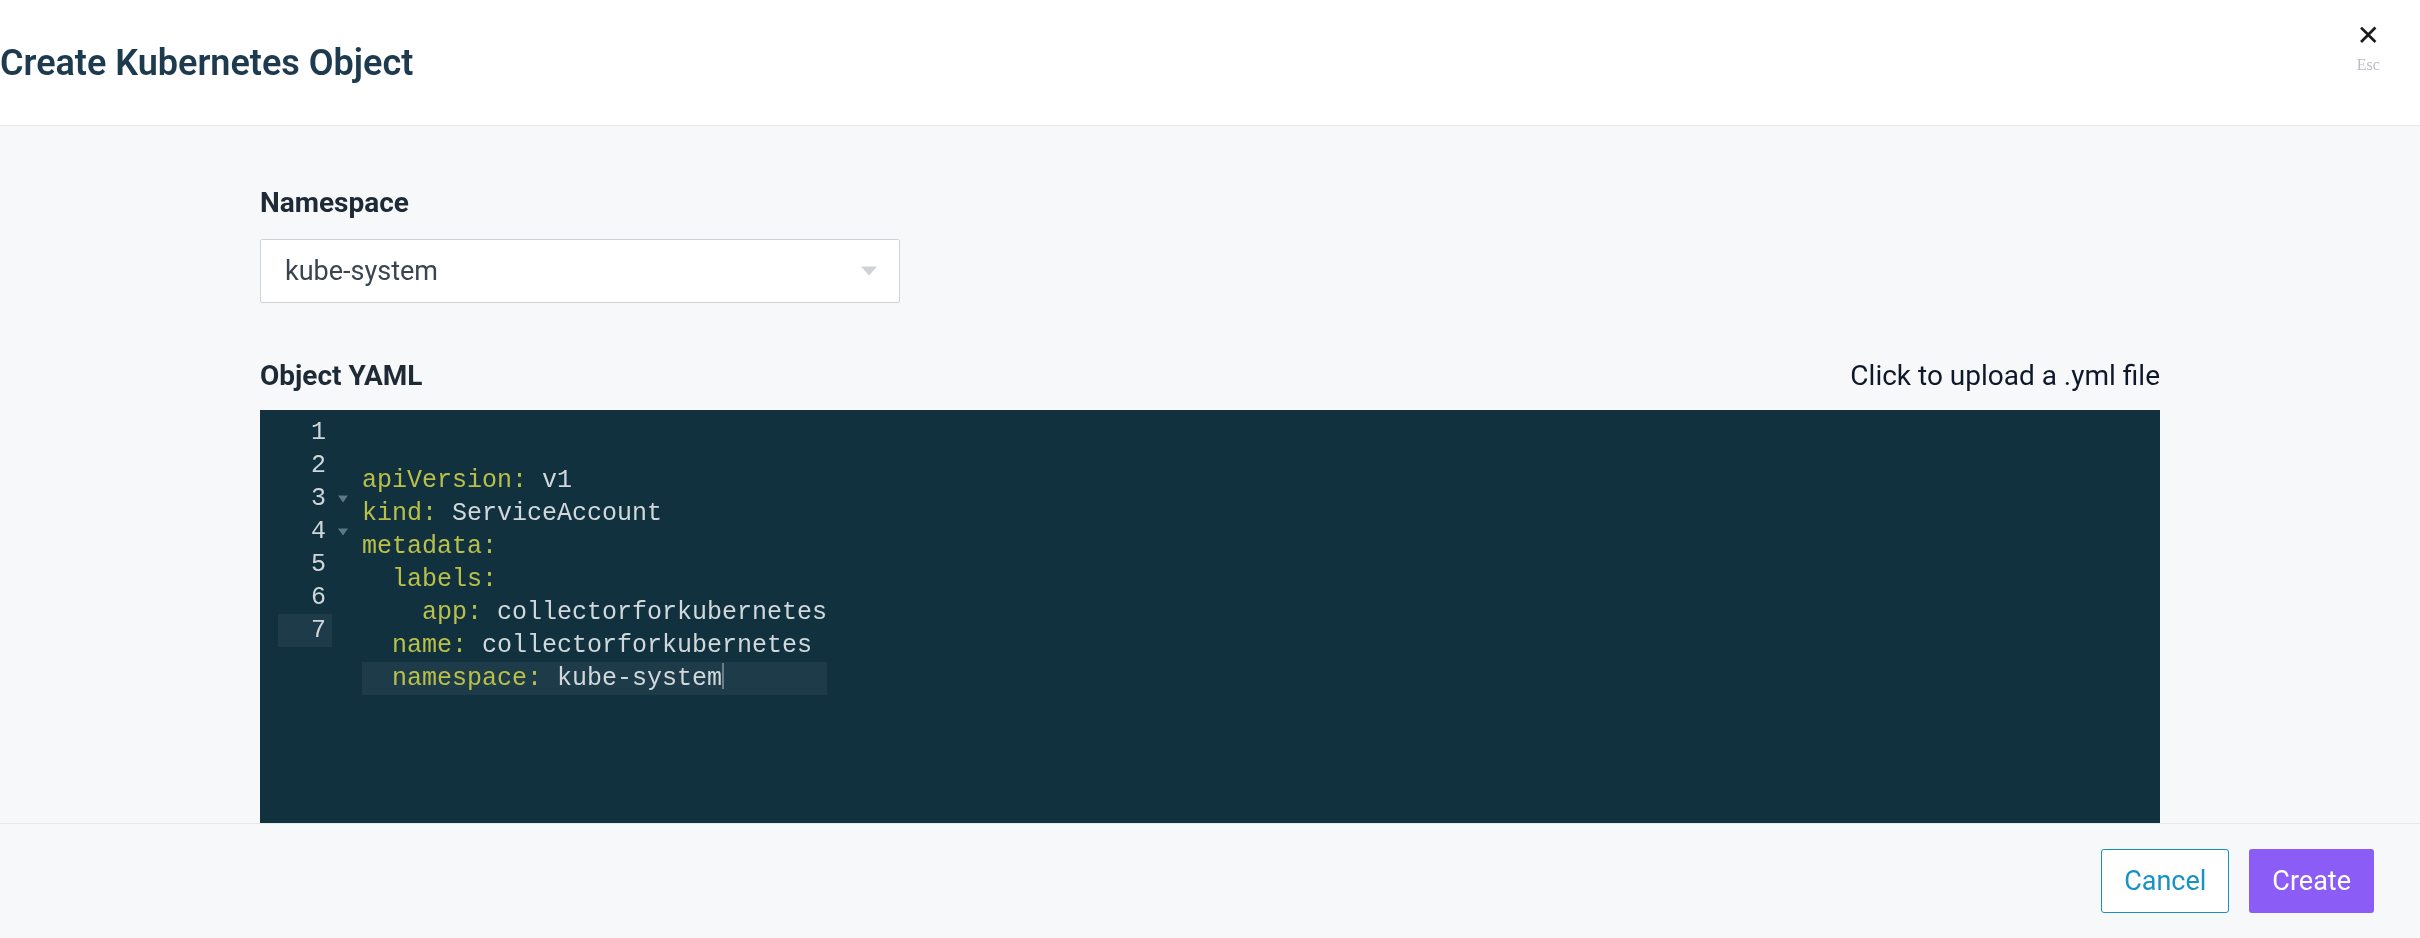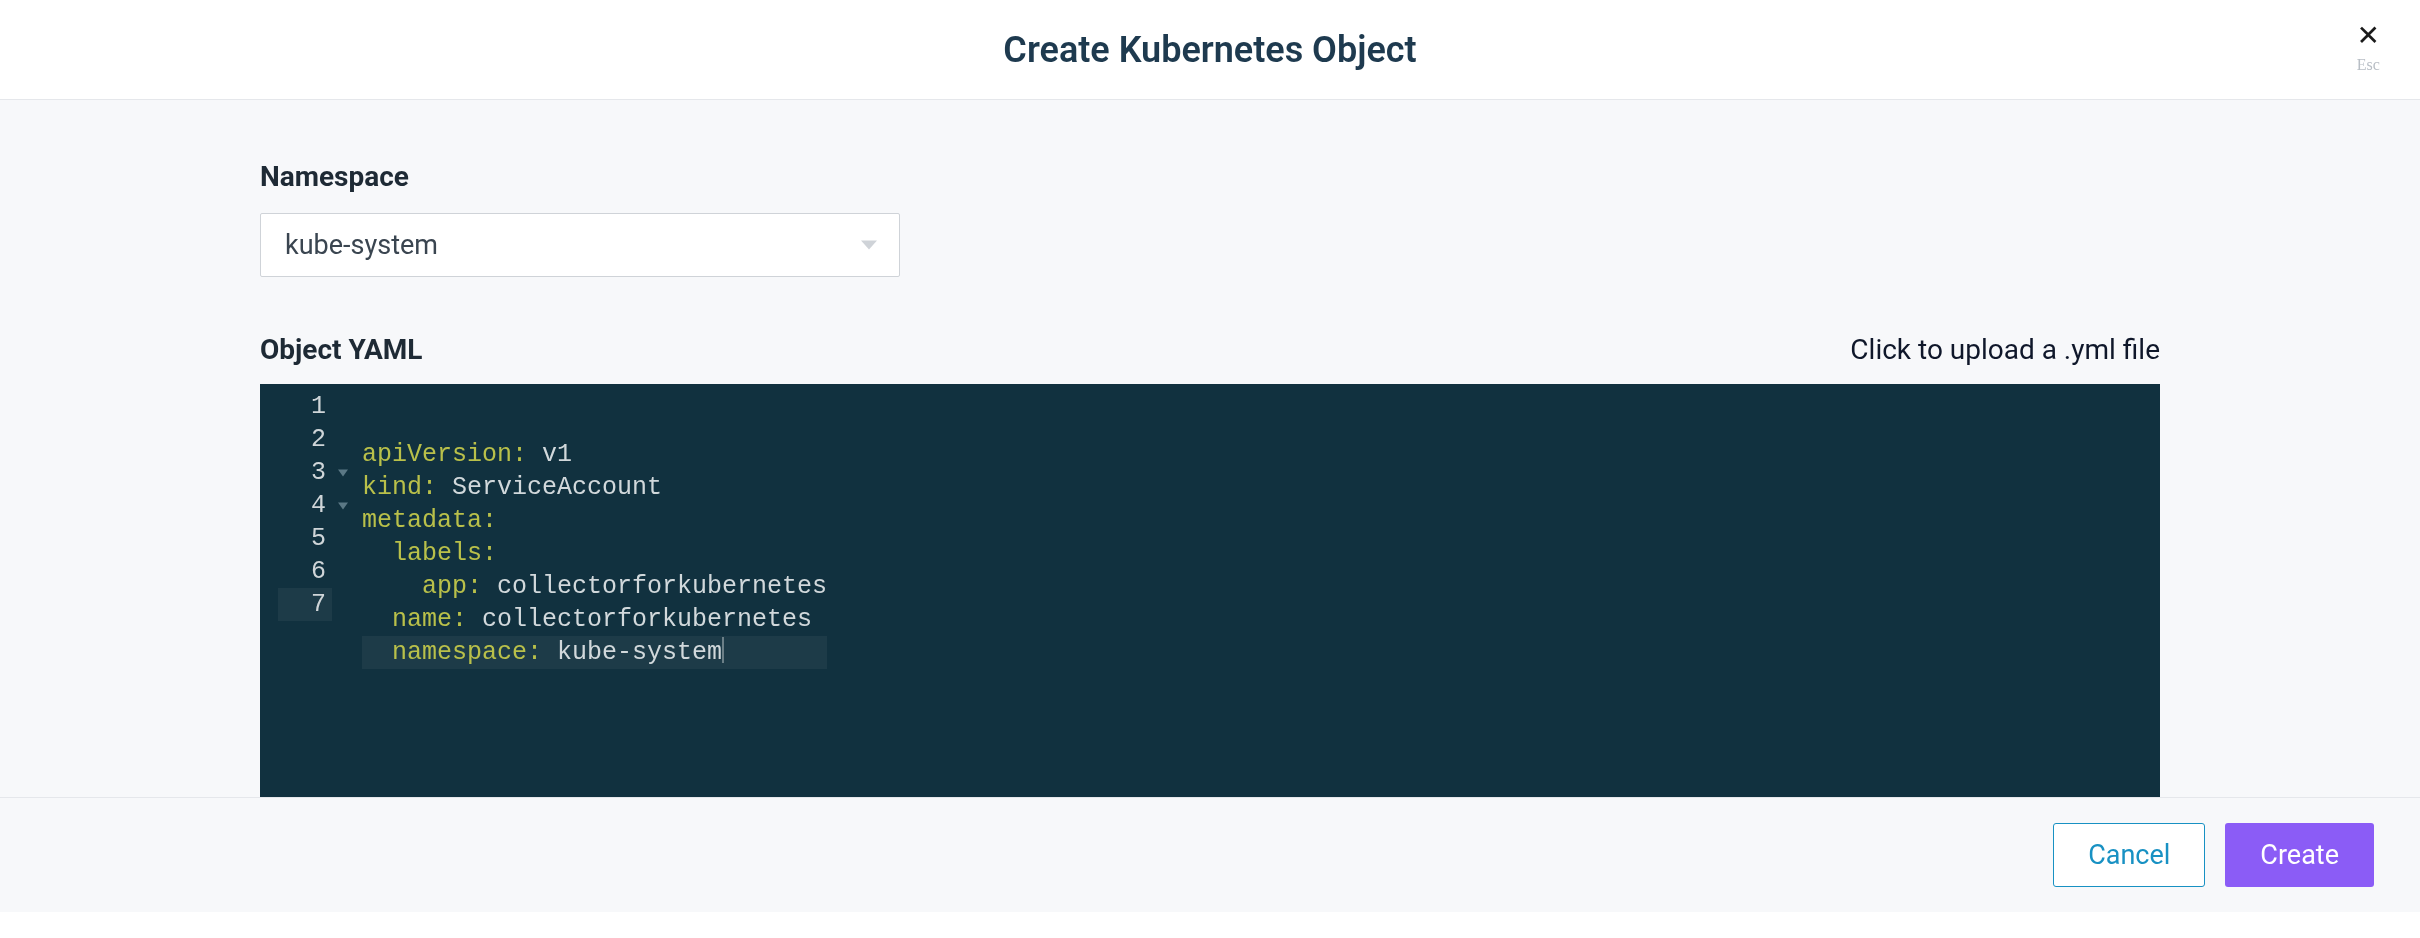--- a/index.html
+++ b/index.html
@@ -5,25 +5,25 @@
     * { margin: 0; padding: 0; box-sizing: border-box; }
     body {
       font-family: -apple-system, BlinkMacSystemFont, "Segoe UI", Roboto, "Helvetica Neue", Arial, sans-serif;
       background: #ffffff;
       width: 2420px;
       height: 938px;
       overflow: hidden;
     }
     .modal-header {
       position: relative;
-      height: 100px;
+      height: 126px;
       border-bottom: 1px solid #e5e7eb;
       display: flex;
       align-items: center;
-      justify-content: center;
+      justify-content: flex-start;
     }
     .modal-title {
       font-size: 36px;
       font-weight: 600;
       color: #1e3a4f;
     }
     .close-group {
       position: absolute;
       right: 40px;
       top: 22px;
@@ -154,21 +154,21 @@
       border-top: 1px solid #e5e7eb;
       background: #f7f8fa;
       display: flex;
       align-items: center;
       justify-content: flex-end;
       padding-right: 46px;
       gap: 20px;
     }
     .btn {
       height: 64px;
-      padding: 0 34px;
+      padding: 0 22px;
       font-size: 27px;
       border-radius: 3px;
       cursor: pointer;
       display: inline-flex;
       align-items: center;
       justify-content: center;
       border: 1px solid transparent;
     }
     .btn-secondary {
       background: #ffffff;

